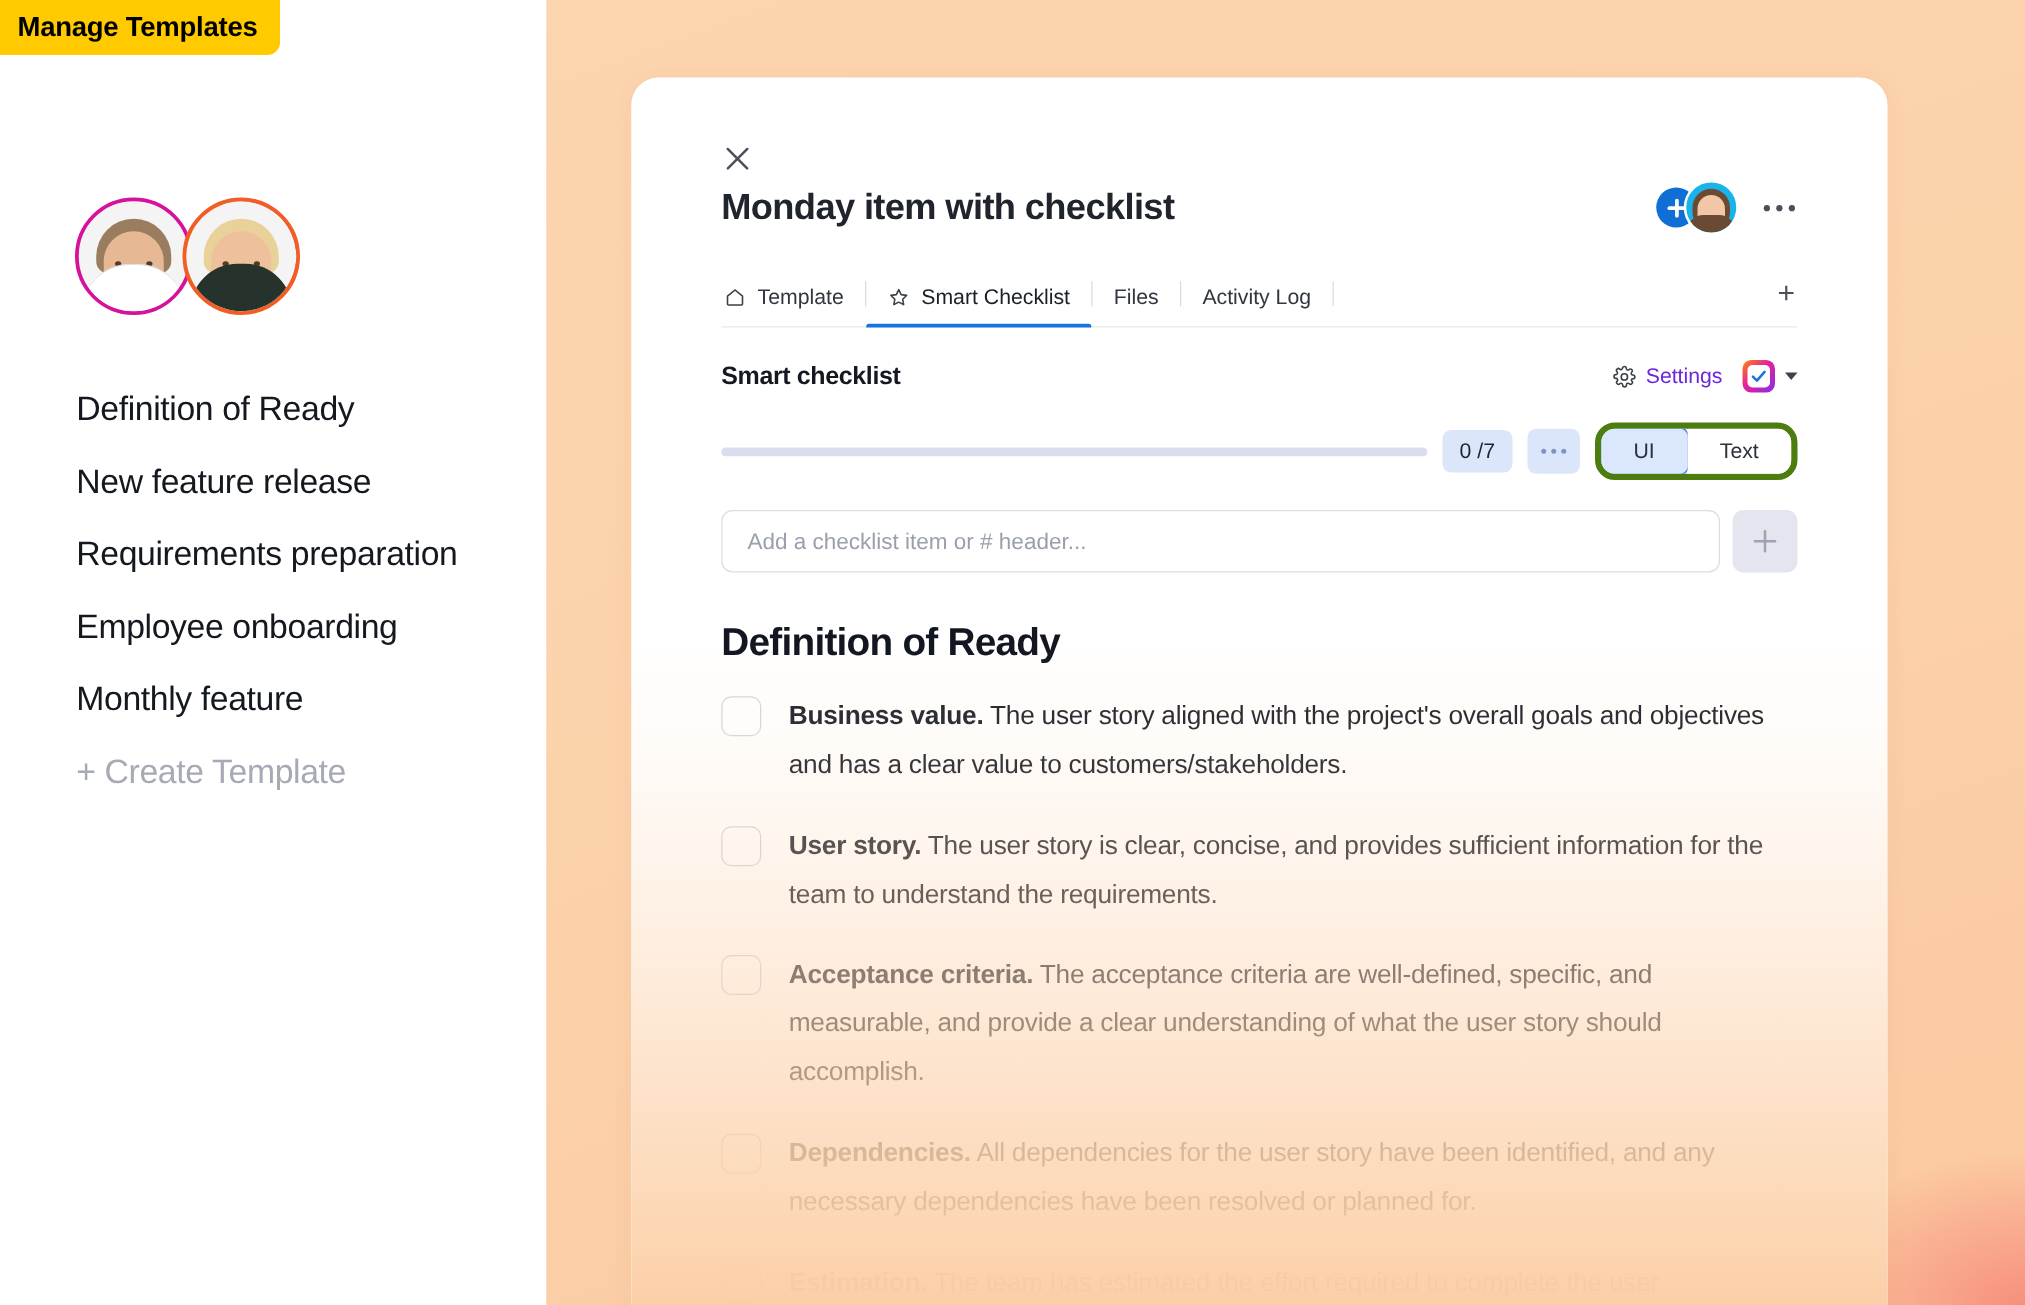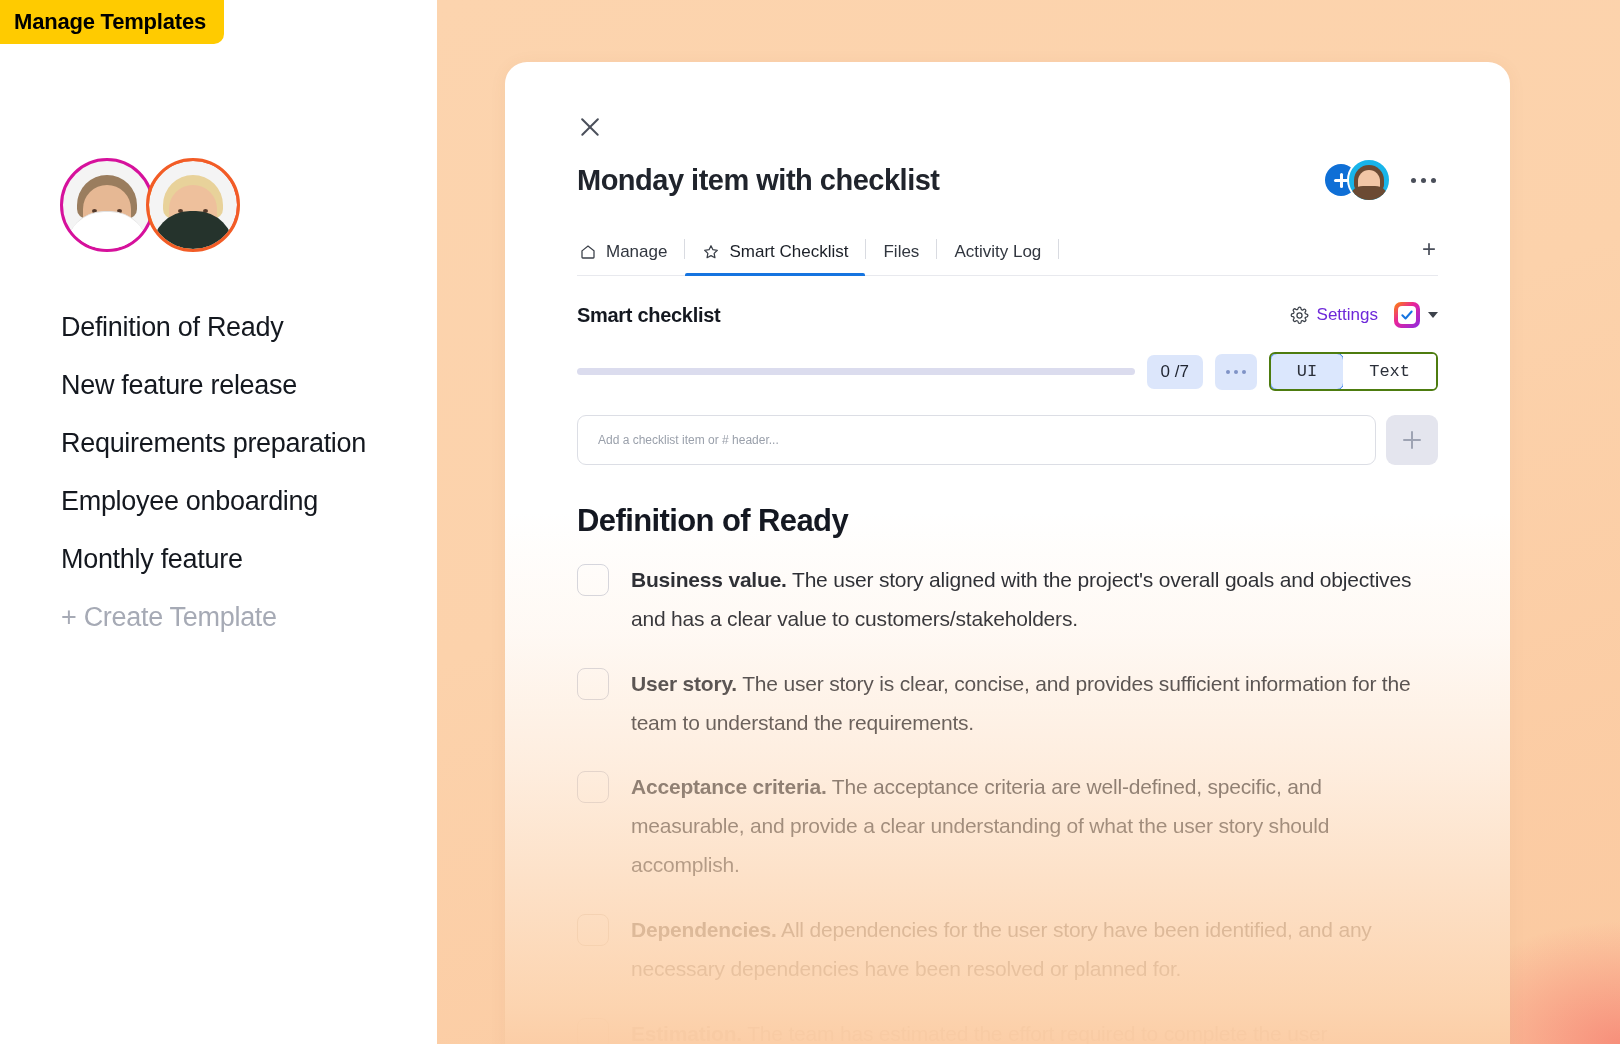--- a/index.html
+++ b/index.html
@@ -156,21 +156,21 @@
   }
   .close-btn:before, .close-btn:after {
     content: ""; position: absolute; left: 1px; top: 12px;
     width: 24px; height: 1.8px; background: #4a4f5a; border-radius: 2px;
   }
   .close-btn:before { transform: rotate(45deg); }
   .close-btn:after  { transform: rotate(-45deg); }
 
   .title-row {
     display: flex; align-items: center; justify-content: space-between;
-    margin-top: 18px;
+    margin-top: 4px;
     text-align: right;
   }
   .card-title {
     font-size: 29px;
     font-weight: bold;
     color: #20242c;
     letter-spacing: -0.5px;
   }
   .title-right { display:flex; align-items:center; gap: 18px; }
 
@@ -253,33 +253,33 @@
   .count-pill {
     background:#dce6fb; color:#1f2430; font-size:17px;
     padding: 7px 13px; border-radius:7px; min-width:56px; text-align:center;
   }
   .mini-dots {
     background:#dce6fb; border-radius:7px; width:42px; height:36px;
     display:flex; align-items:center; justify-content:center; gap:4px; cursor:pointer;
   }
   .mini-dots i { width:4px;height:4px;border-radius:50%;background:#7f93c6;display:block; }
   .seg {
-    display:flex; border-radius:6px; overflow:hidden; border:2px solid #4d7c0f;font-family:Liberation Mono, monospace;
+    display:flex; border-radius:16px; overflow:hidden; border:5px solid #4d7c0f;
   }
   .seg div {
     padding: 8px 26px; font-size:17px; color:#2b303a; cursor:pointer; background:#fff;
   }
   .seg div.on { background:#dbe7fd; border:1.5px solid #2f7bea; border-radius:7px; margin:-1px; }
 
   
   .input-row { display:flex; align-items:center; gap:10px; margin-top: 24px; }
   .ci-input {
     flex:1; height:50px; border:1px solid #dcdee5; border-radius:9px;
     display:flex; align-items:center; padding: 0 20px;
-    font-size:12px; color:#9aa0ab; background:#fff;
+    font-size:18px; color:#9aa0ab; background:#fff;
   }
   .ci-add {
     width:52px; height:50px; border-radius:9px; background:#e4e5ee;
     display:flex; align-items:center; justify-content:center; cursor:pointer;
     position: relative;
   }
   .ci-add:before, .ci-add:after { content:""; position:absolute; background:#9ea3b3; border-radius:2px; }
   .ci-add:before { width:18px; height:2.4px; }
   .ci-add:after  { width:2.4px; height:18px; }
 
@@ -373,21 +373,21 @@
               <i></i>
             </div>
           </div>
         </div>
 
         <div class="tabs">
           <div class="tab">
             <svg class="tab-ico" viewBox="0 0 24 24" fill="none" stroke="#3b4049" stroke-width="1.7">
               <path d="M4 10.5 12 4l8 6.5V19a1 1 0 0 1-1 1H5a1 1 0 0 1-1-1z"></path>
             </svg>
-            <span>Manage</span>
+            <span>Template</span>
           </div>
           <div class="tab-sep"></div>
           <div class="tab active">
             <svg class="tab-ico" viewBox="0 0 24 24" fill="none" stroke="#3b4049" stroke-width="1.7" stroke-linejoin="round">
               <path d="M12 3.6l2.6 5.3 5.8.85-4.2 4.1 1 5.75L12 16.9l-5.2 2.7 1-5.75-4.2-4.1 5.8-.85z"></path>
             </svg>
             <span>Smart Checklist</span>
           </div>
           <div class="tab-sep"></div>
           <div class="tab">

